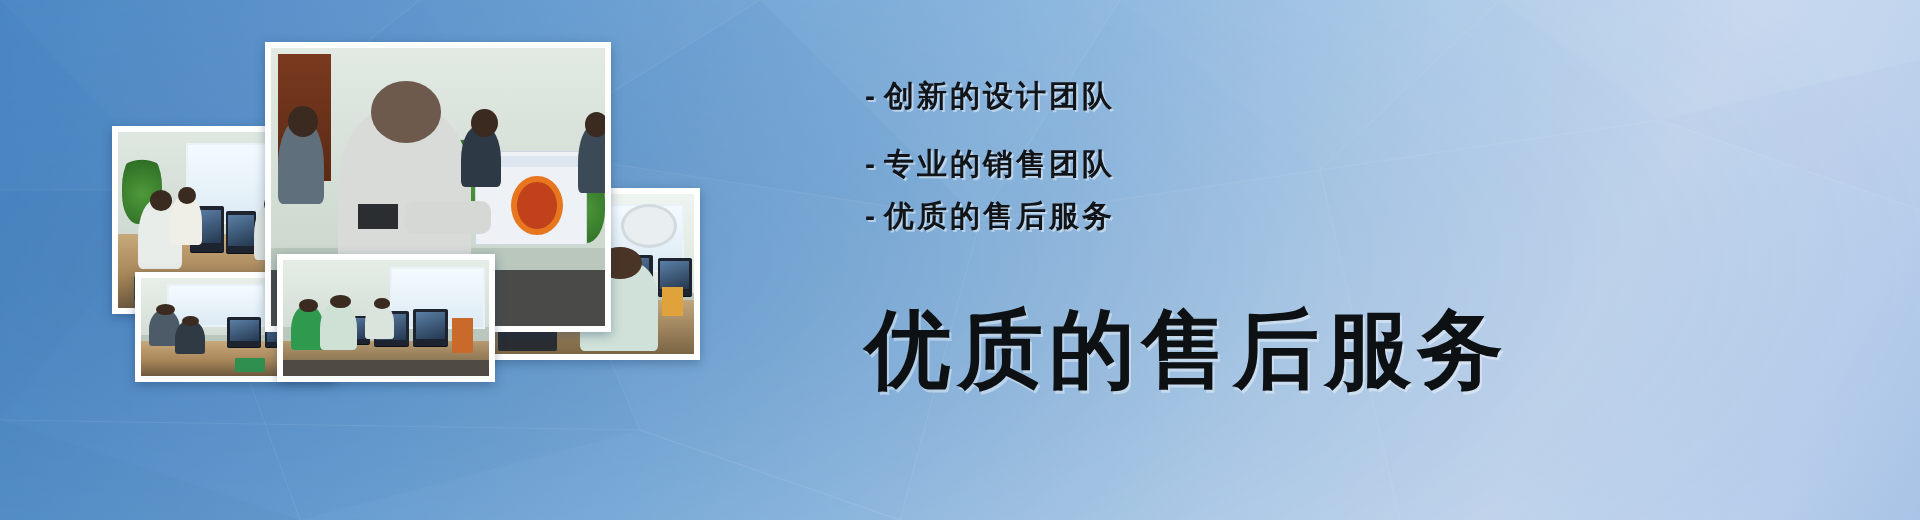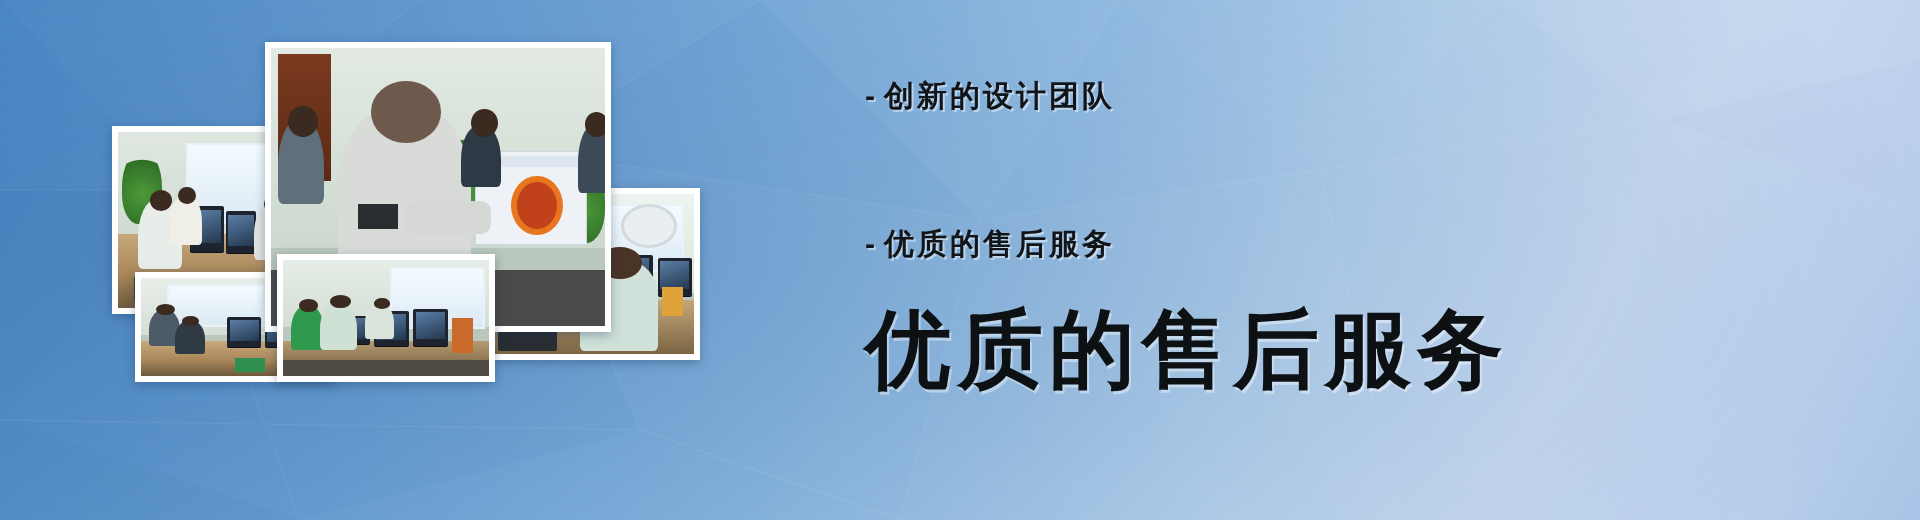--- a/index.html
+++ b/index.html
@@ -63,21 +63,21 @@
     position:absolute;
     white-space:nowrap;
     color:#111418;
     font-weight:bold;
     font-size:30px;
     letter-spacing:3px;
     text-shadow:2px 2px 0 rgba(255,255,255,.45);
   }
   #bullet-1{left:10px;top:76px;}
   #bullet-2{left:10px;top:144px;}
-  #bullet-3{left:10px;top:224px;}
+  #bullet-3{left:10px;top:196px;}
   .dash{display:inline-block;margin-right:6px;}
   #headline{
     position:absolute;left:10px;top:292px;
     white-space:nowrap;
     color:#0d1114;
     font-weight:bold;
     font-size:86px;
     letter-spacing:6px;
     text-shadow:2px 3px 0 rgba(255,255,255,.40);
   }
@@ -225,20 +225,23 @@
     </div>
 
   </div>
 
   <div id="textblock">
 
     <div class="bullet" id="bullet-1">
       <span class="dash">-</span><span>创新的设计团队</span>
     </div>
 
+    <div class="bullet" id="bullet-2">
+      <span class="dash">-</span><span>专业的销售团队</span>
+    </div>
 
     <div class="bullet" id="bullet-3">
       <span class="dash">-</span><span>优质的售后服务</span>
     </div>
 
     <div id="headline">优质的售后服务</div>
 
   </div>
 
 </div>

